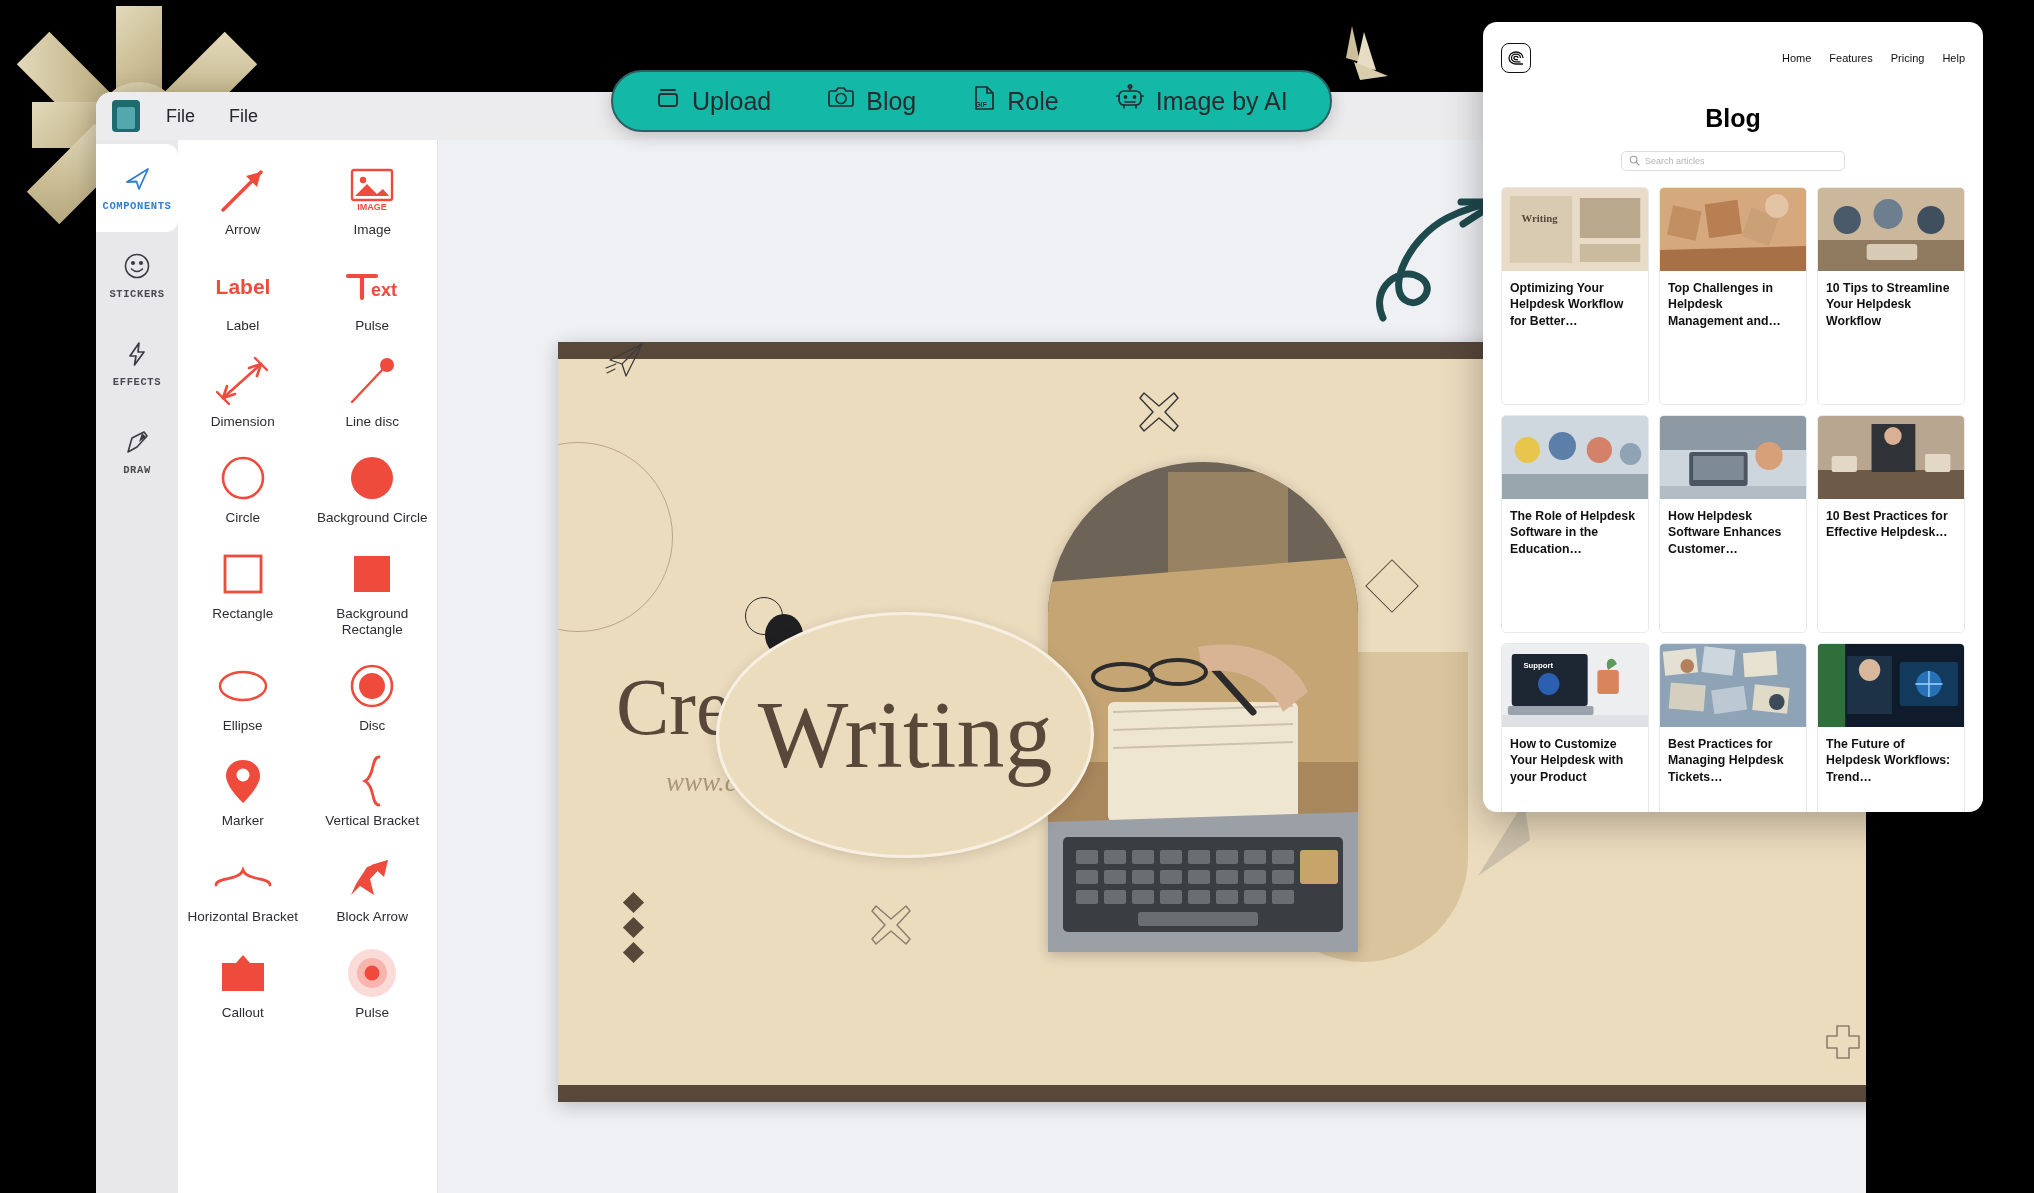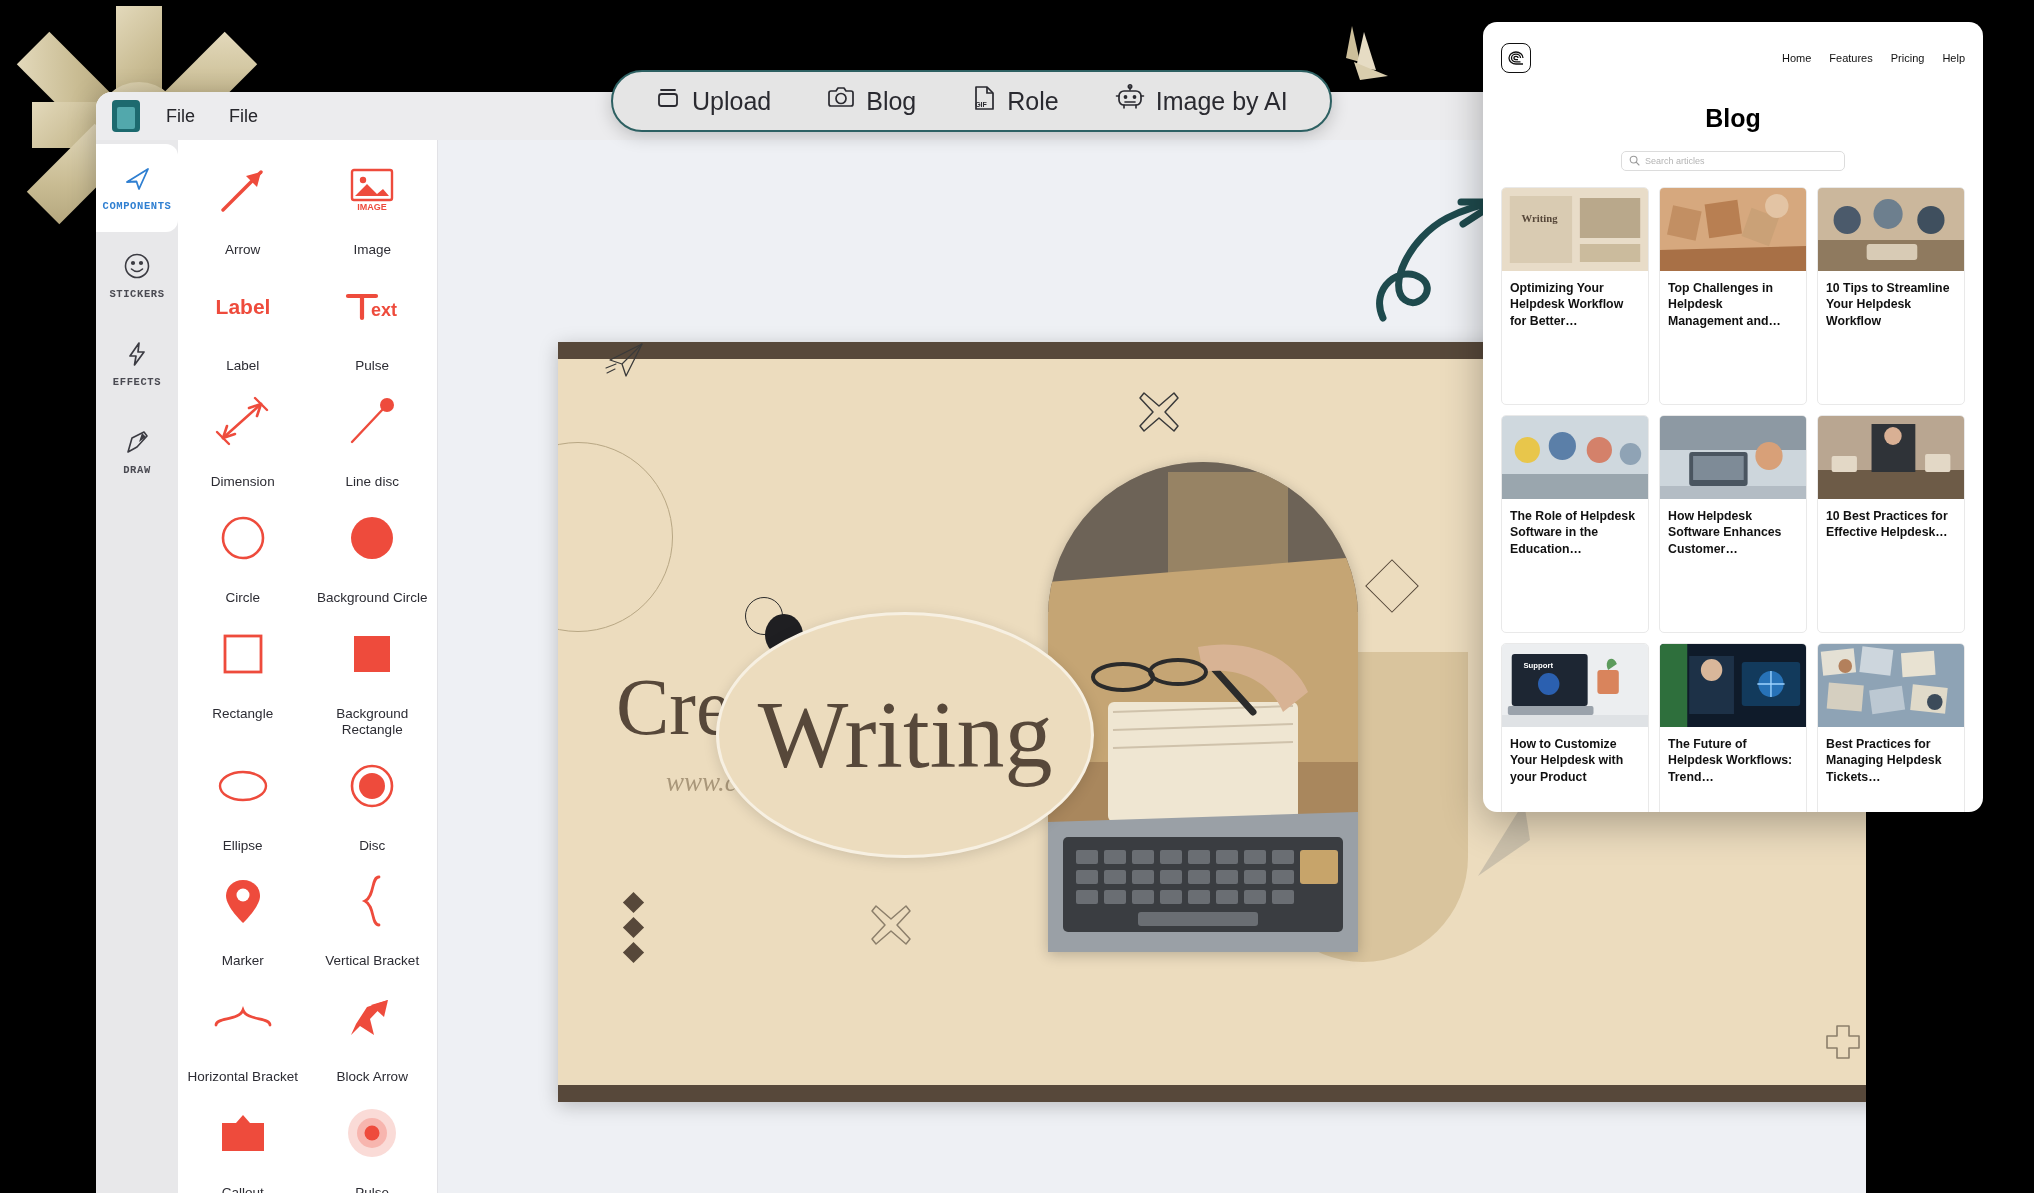--- a/index.html
+++ b/index.html
@@ -101,21 +101,21 @@
     align-items:center; justify-content:flex-start;
     padding:8px 4px 6px;
     cursor:pointer;
     border-radius:6px;
   }
   .comp-ico {
     height:56px; width:100%;
     display:flex; align-items:center; justify-content:center;
   }
   .comp-name {
-    margin-top:24px;
+    margin-top:4px;
     font-size:13.5px;
     color:#2c2c33;
     text-align:center;
     line-height:1.18;
     max-width:118px;
   }
 
   
   .canvas-area {
     flex:1;
@@ -219,21 +219,21 @@
     font-size:96px;
     color:#57483a;
     line-height:1;
   }
 
   
   .pill-bar {
     position:absolute;
     left:611px; top:70px;
     height:62px;
-    background:#e5e5e5;
+    background:#14b8a6;
     border:2px solid #2d6062;
     border-radius:31px;
     display:flex; align-items:center;
     padding:0 22px;
     gap:16px;
     z-index:30;
     box-shadow:0 4px 18px rgba(0,0,0,.2);
   }
   .pill-btn {
     display:flex; align-items:center; gap:11px;
@@ -865,43 +865,43 @@
           <path d="M109 26 C104 16 114 10 118 20" fill="#5c9b5c"></path>
           <rect x="0" y="71" width="150" height="12" fill="#dfe2e5"></rect>
         </svg>
       </div>
       <div class="blog-card-title">How to Customize Your Helpdesk with your Product</div>
     </div>
 
     <div class="blog-card">
       <div class="blog-thumb">
         <svg width="100%" height="83" viewBox="0 0 150 83" preserveAspectRatio="none">
-          <rect width="150" height="83" fill="#0f1b2a"></rect>
-          <rect x="0" y="0" width="28" height="83" fill="#2e6f3c"></rect>
-          <rect x="30" y="12" width="46" height="58" fill="#1d3147"></rect>
-          <circle cx="53" cy="26" r="11" fill="#d9b79a"></circle>
-          <rect x="84" y="18" width="60" height="44" rx="3" fill="#123a5c"></rect>
-          <circle cx="114" cy="40" r="13" fill="#2f86d6" opacity=".75"></circle>
-          <path d="M100 40 L128 40 M114 27 L114 53" stroke="#9fd4ff" stroke-width="1.4"></path>
-        </svg>
-      </div>
-      <div class="blog-card-title">The Future of Helpdesk Workflows: Trend…</div>
-    </div>
-
-    <div class="blog-card">
-      <div class="blog-thumb">
-        <svg width="100%" height="83" viewBox="0 0 150 83" preserveAspectRatio="none">
           <rect width="150" height="83" fill="#8ea3b5"></rect>
           <rect x="4" y="6" width="34" height="24" fill="#e4e0d4" transform="rotate(-6 21 18)"></rect>
           <rect x="44" y="4" width="32" height="26" fill="#cdd6dd" transform="rotate(7 60 17)"></rect>
           <rect x="86" y="8" width="34" height="24" fill="#e8e2d2" transform="rotate(-4 103 20)"></rect>
           <rect x="10" y="40" width="36" height="26" fill="#d5cfc0" transform="rotate(5 28 53)"></rect>
           <rect x="54" y="44" width="34" height="24" fill="#bcc8d2" transform="rotate(-8 71 56)"></rect>
           <rect x="96" y="42" width="36" height="26" fill="#e0dac9" transform="rotate(6 114 55)"></rect>
           <circle cx="28" cy="22" r="7" fill="#b3805c"></circle>
           <circle cx="120" cy="58" r="8" fill="#3c4b5a"></circle>
         </svg>
       </div>
       <div class="blog-card-title">Best Practices for Managing Helpdesk Tickets…</div>
     </div>
 
+    <div class="blog-card">
+      <div class="blog-thumb">
+        <svg width="100%" height="83" viewBox="0 0 150 83" preserveAspectRatio="none">
+          <rect width="150" height="83" fill="#0f1b2a"></rect>
+          <rect x="0" y="0" width="28" height="83" fill="#2e6f3c"></rect>
+          <rect x="30" y="12" width="46" height="58" fill="#1d3147"></rect>
+          <circle cx="53" cy="26" r="11" fill="#d9b79a"></circle>
+          <rect x="84" y="18" width="60" height="44" rx="3" fill="#123a5c"></rect>
+          <circle cx="114" cy="40" r="13" fill="#2f86d6" opacity=".75"></circle>
+          <path d="M100 40 L128 40 M114 27 L114 53" stroke="#9fd4ff" stroke-width="1.4"></path>
+        </svg>
+      </div>
+      <div class="blog-card-title">The Future of Helpdesk Workflows: Trend…</div>
+    </div>
+
   </div>
 </div>
 
 </body></html>

